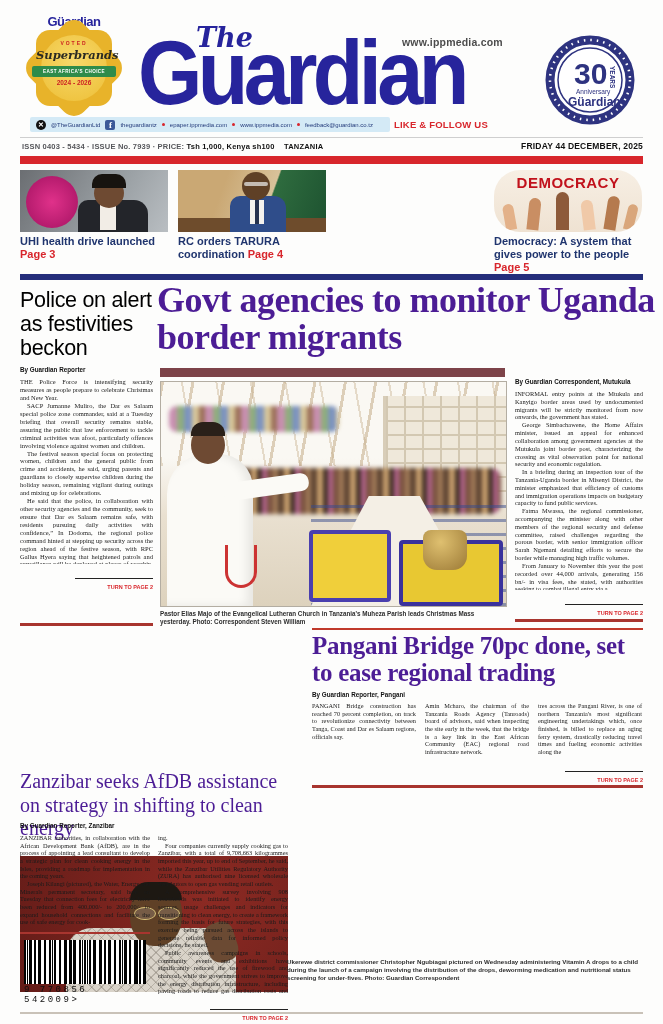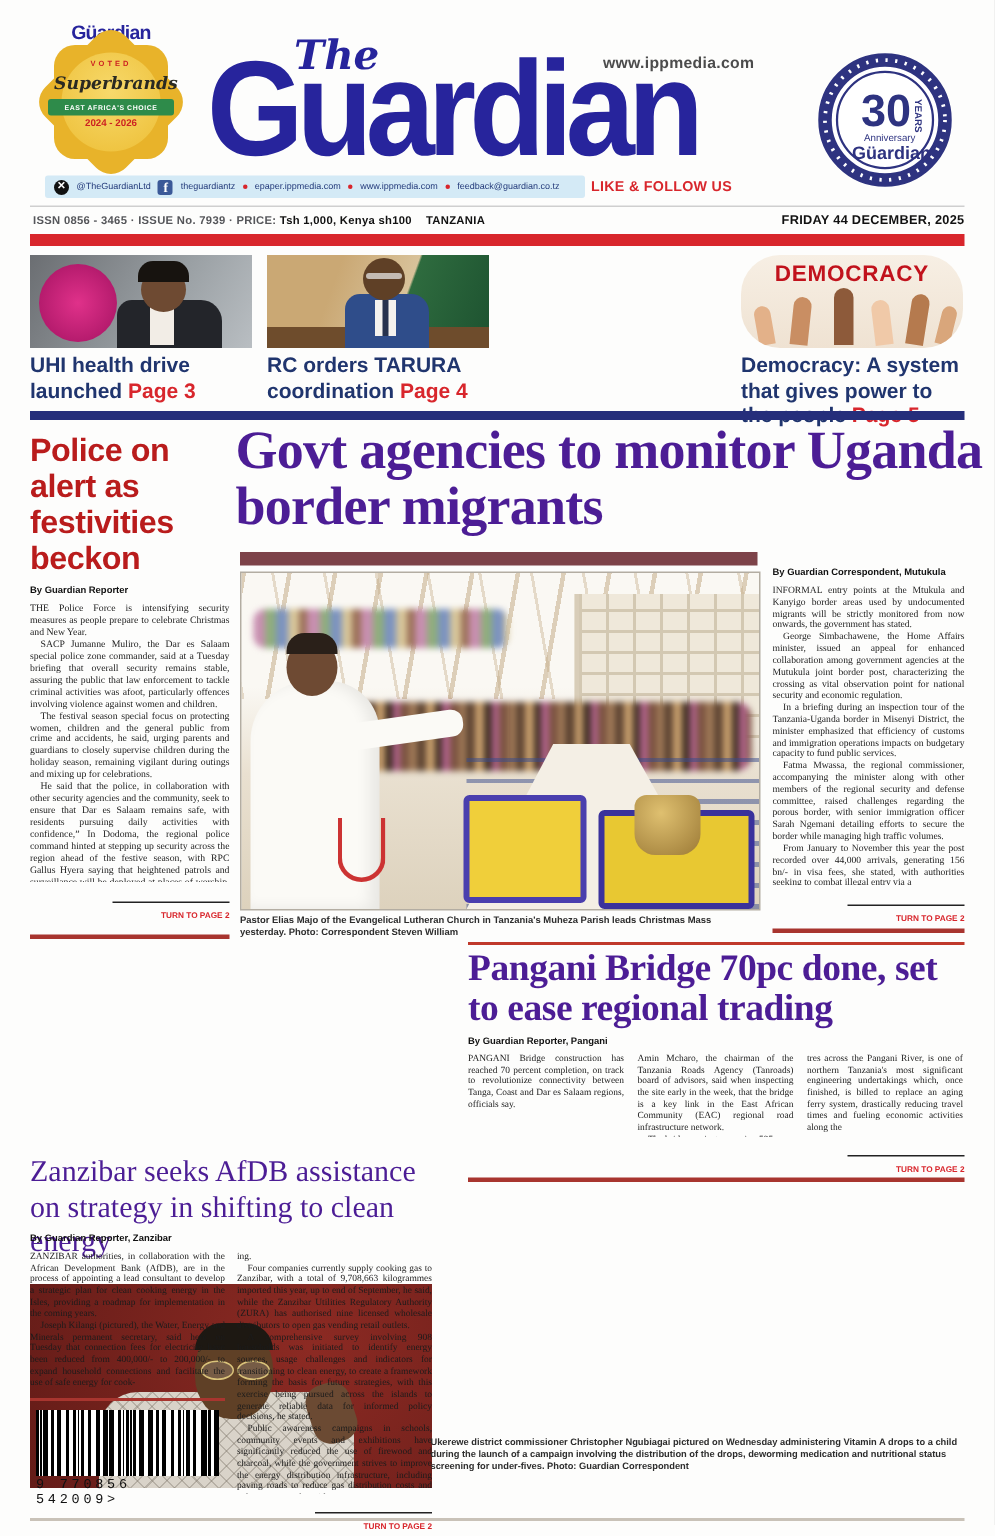--- a/index.html
+++ b/index.html
@@ -34,21 +34,21 @@
   .dot{width:3px;height:3px;border-radius:50%;background:#d8262c;flex:0 0 auto;}
   .cta{color:#d8262c;font-weight:900;font-size:9.5px;letter-spacing:.2px;margin-left:6px;}
   
   .info{font-size:7.5px;color:#55565a;font-weight:600;letter-spacing:.2px;}
   .info b{color:#111;font-weight:800;text-align:center;}
   .rule-red{background:#d8262c;}
   .rule-navy{background:#252e7b;}
   
   .teaser{width:148px;position:absolute;top:0;}
   .t-photo{position:relative;width:148px;height:62px;overflow:hidden;background:#888;}
-  .t-cap{margin-top:3px;font-size:14px;line-height:1.18;font-weight:800;color:#20356e;}
+  .t-cap{margin-top:3px;font-size:11px;line-height:1.18;font-weight:800;color:#20356e;}
   .t-page{color:#d8262c;font-weight:800;}
   
   .byline{font-size:6.3px;font-weight:800;color:#111;}
   .bodytxt{font-family:"Liberation Serif","DejaVu Serif",serif;font-size:6.5px;line-height:1.22;
            text-align:justify;color:#1b1b1b;}
   .bodytxt p{margin:0;text-indent:7px;}
   .bodytxt p.ni{text-indent:0;}
   .turn{text-align:right;}
   .turn .tline{display:inline-block;width:78px;height:1px;background:#222;margin-bottom:1px;}
   .turn .ttxt{font-size:5.5px;font-weight:800;color:#d8262c;display:block;}
@@ -115,21 +115,21 @@
     <span>epaper.ippmedia.com</span>
     <span class="dot"></span>
     <span>www.ippmedia.com</span>
     <span class="dot"></span>
     <span>feedback@guardian.co.tz</span>
   </div>
   <div class="abs cta" style="left:388px;top:119px;">LIKE &amp; FOLLOW US</div>
 
   <div class="abs" style="left:20px;top:137px;width:623px;height:1px;background:#cfcfcf;"></div>
   <div class="abs info" style="left:22px;top:142px;">
-    <span>ISSN 0856 - 3465</span> ·
+    <span>ISSN 0403 - 5434</span> ·
     <span>ISSUE No. 7939</span> ·
     <span>PRICE:</span>
     <b>Tsh 1,000, Kenya sh100</b>
   </div>
   <div class="abs info" style="left:284px;top:142px;"><b>TANZANIA</b></div>
   <div class="abs info" style="right:20px;top:141px;font-size:8.5px;"><b>FRIDAY 44 DECEMBER, 2025</b></div>
   <div class="abs rule-red" style="left:20px;top:156px;width:623px;height:8px;"></div>
 
   <div class="abs" style="left:0;top:170px;width:663px;height:104px;">
 
@@ -167,21 +167,21 @@
         <div class="abs" style="left:112px;top:26px;width:12px;height:34px;border-radius:6px 6px 0 0;background:#b57a4e;transform:rotate(9deg);"></div>
         <div class="abs" style="left:132px;top:34px;width:10px;height:26px;border-radius:5px 5px 0 0;background:#d9a67b;transform:rotate(14deg);"></div>
       </div>
       <div class="t-cap"><span>Democracy: A system that gives power to the people </span><span class="t-page">Page 5</span></div>
     </div>
   </div>
 
   <div class="abs rule-navy" style="left:20px;top:274px;width:623px;height:6px;"></div>
 
   <div class="abs" style="left:20px;top:288px;width:133px;height:338px;">
-    <div style="font-size:21.5px;line-height:1.12;font-weight:700;color:#b91c1c;letter-spacing:-.3px;">Police on alert as festivities beckon</div>
+    <div style="font-size:21.5px;line-height:1.12;font-weight:400;color:#000000;letter-spacing:-.3px;">Police on alert as festivities beckon</div>
     <div class="byline" style="margin-top:6px;">By Guardian Reporter</div>
     <div class="bodytxt" style="margin-top:5px;height:186px;overflow:hidden;">
       <p class="ni">THE Police Force is intensifying security measures as people prepare to celebrate Christmas and New Year.</p>
       <p>SACP Jumanne Muliro, the Dar es Salaam special police zone commander, said at a Tuesday briefing that overall security remains stable, assuring the public that law enforcement to tackle criminal activities was afoot, particularly offences involving violence against women and children.</p>
       <p>The festival season special focus on protecting women, children and the general public from crime and accidents, he said, urging parents and guardians to closely supervise children during the holiday season, remaining vigilant during outings and mixing up for celebrations.</p>
       <p>He said that the police, in collaboration with other security agencies and the community, seek to ensure that Dar es Salaam remains safe, with residents pursuing daily activities with confidence,” In Dodoma, the regional police command hinted at stepping up security across the region ahead of the festive season, with RPC Gallus Hyera saying that heightened patrols and surveillance will be deployed at places of worship, entertainment venues and</p>
     </div>
     <div class="turn" style="margin-top:2px;">
       <span class="tline"></span>
       <span class="ttxt">TURN TO PAGE 2</span>

